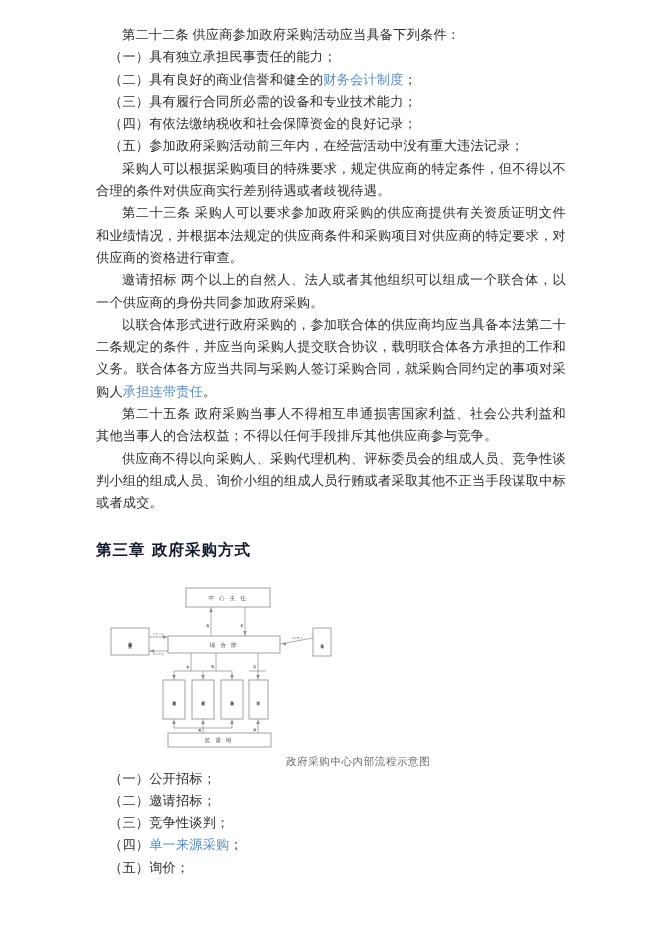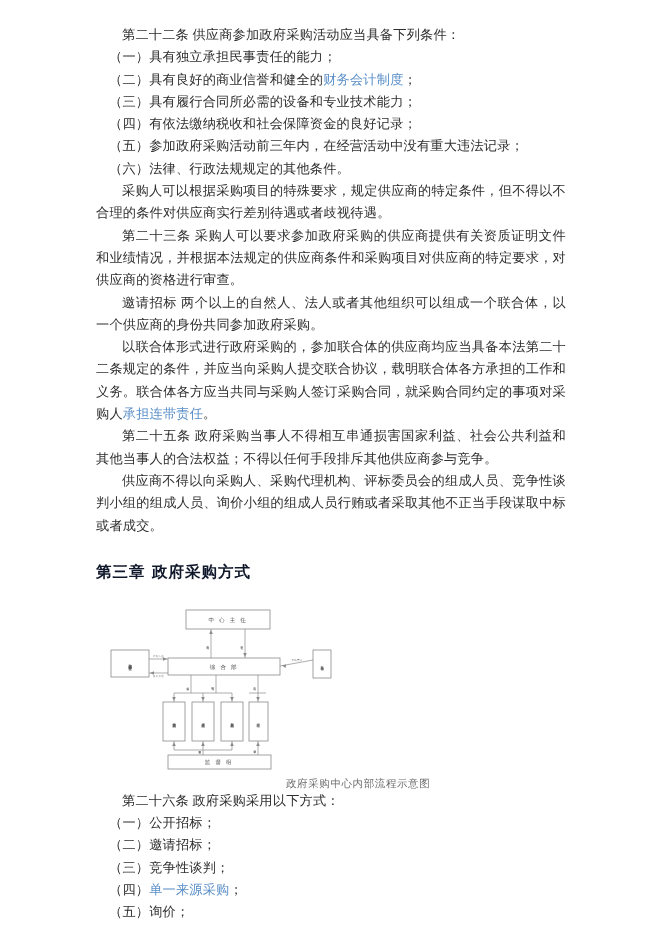--- a/index.html
+++ b/index.html
@@ -132,21 +132,20 @@
     <p class="para indent1">（一）具有独立承担民事责任的能力；</p>
 
     <p class="para indent1"><span>（二）具有良好的商业信誉和健全的</span><a class="lnk" href="#">财务会计制度</a><span>；</span></p>
 
     <p class="para indent1">（三）具有履行合同所必需的设备和专业技术能力；</p>
 
     <p class="para indent1">（四）有依法缴纳税收和社会保障资金的良好记录；</p>
 
     <p class="para indent1">（五）参加政府采购活动前三年内，在经营活动中没有重大违法记录；</p>
 
-    <p class="para indent1">（六）法律、行政法规规定的其他条件。</p>
 
     <p class="para indent2">采购人可以根据采购项目的特殊要求，规定供应商的特定条件，但不得以不合理的条件对供应商实行差别待遇或者歧视待遇。</p>
 
     <p class="para indent2">第二十三条  采购人可以要求参加政府采购的供应商提供有关资质证明文件和业绩情况，并根据本法规定的供应商条件和采购项目对供应商的特定要求，对供应商的资格进行审查。</p>
 
     <p class="para indent2">邀请招标  两个以上的自然人、法人或者其他组织可以组成一个联合体，以一个供应商的身份共同参加政府采购。</p>
 
     <p class="para indent2"><span>以联合体形式进行政府采购的，参加联合体的供应商均应当具备本法第二十二条规定的条件，并应当向采购人提交联合协议，载明联合体各方承担的工作和义务。联合体各方应当共同与采购人签订采购合同，就采购合同约定的事项对采购人</span><a class="lnk" href="#">承担连带责任</a><span>。</span></p>
 
     <p class="para indent2">第二十五条  政府采购当事人不得相互串通损害国家利益、社会公共利益和其他当事人的合法权益；不得以任何手段排斥其他供应商参与竞争。</p>
@@ -233,21 +232,20 @@
 
           <rect class="bx" x="62" y="152" width="103" height="14"></rect>
           <text class="hz" x="113" y="159">监 督 组</text>
 
         </svg>
       </div>
       <div class="fig-caption">政府采购中心内部流程示意图</div>
     </div>
     <div class="spacer-fig-bot"></div>
 
-    <p class="para indent2">第二十六条  政府采购采用以下方式：</p>
 
     <p class="para indent1">（一）公开招标；</p>
 
     <p class="para indent1">（二）邀请招标；</p>
 
     <p class="para indent1">（三）竞争性谈判；</p>
 
     <p class="para indent1"><span>（四）</span><a class="lnk" href="#">单一来源采购</a><span>；</span></p>
 
     <p class="para indent1">（五）询价；</p>

